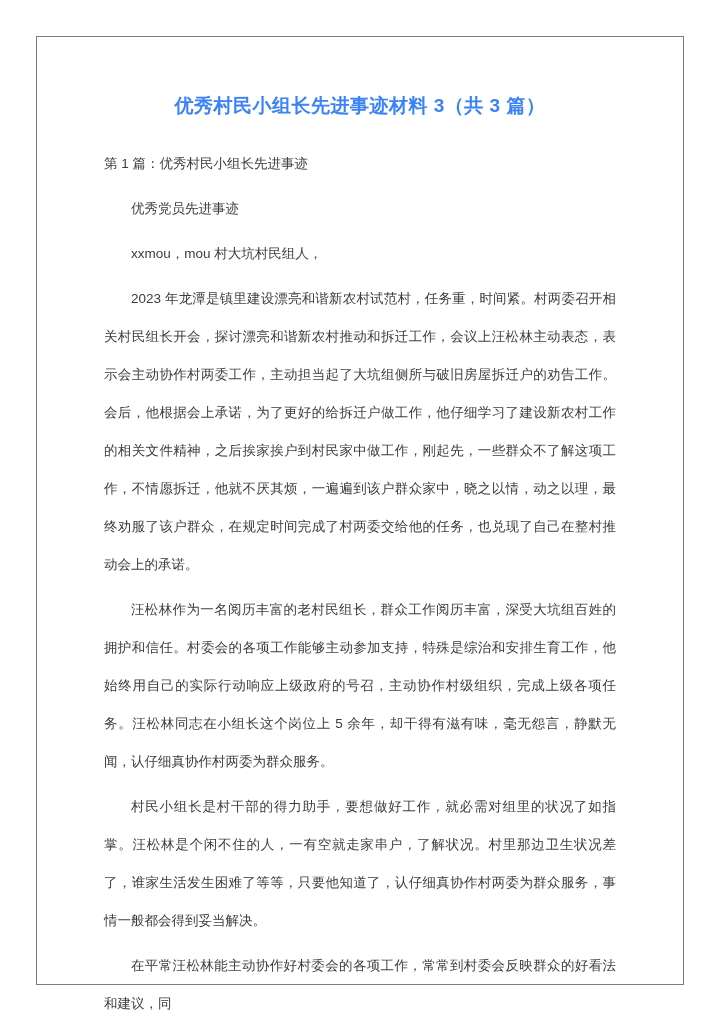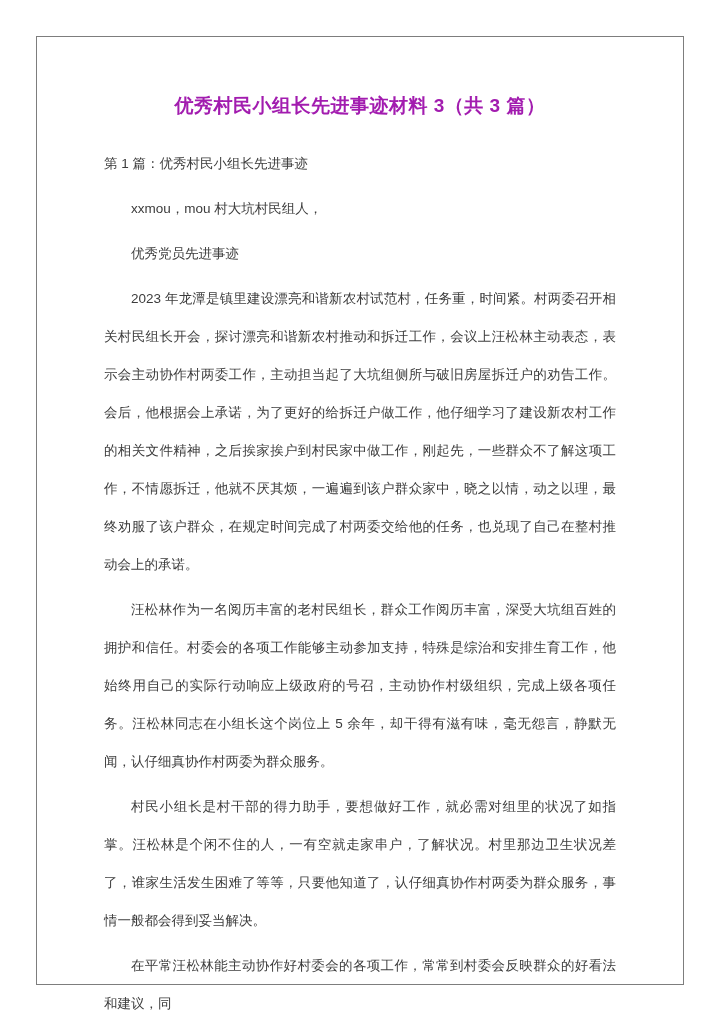--- a/index.html
+++ b/index.html
@@ -45,23 +45,23 @@
   }
   .para.no-indent {
     text-indent: 0;
     margin-bottom: 7px;
   }
 </style>
 </head>
 <body>
 
 <div class="page" style="border-color: rgb(125, 125, 125);">
-  <h1 class="doc-title" style="color: #a21caf;">优秀村民小组长先进事迹材料 3（共 3 篇）</h1>
+  <h1 class="doc-title" style="color: #3b82f6;">优秀村民小组长先进事迹材料 3（共 3 篇）</h1>
   <div class="doc-body" style="color: rgb(60, 60, 60);">
       <p class="para no-indent">第 1 篇：优秀村民小组长先进事迹</p>
+      <p class="para">优秀党员先进事迹</p>
       <p class="para">xxmou，mou 村大坑村民组人，</p>
-      <p class="para">优秀党员先进事迹</p>
       <p class="para">2023 年龙潭是镇里建设漂亮和谐新农村试范村，任务重，时间紧。村两委召开相关村民组长开会，探讨漂亮和谐新农村推动和拆迁工作，会议上汪松林主动表态，表示会主动协作村两委工作，主动担当起了大坑组侧所与破旧房屋拆迁户的劝告工作。会后，他根据会上承诺，为了更好的给拆迁户做工作，他仔细学习了建设新农村工作的相关文件精神，之后挨家挨户到村民家中做工作，刚起先，一些群众不了解这项工作，不情愿拆迁，他就不厌其烦，一遍遍到该户群众家中，晓之以情，动之以理，最终劝服了该户群众，在规定时间完成了村两委交给他的任务，也兑现了自己在整村推动会上的承诺。</p>
       <p class="para">汪松林作为一名阅历丰富的老村民组长，群众工作阅历丰富，深受大坑组百姓的拥护和信任。村委会的各项工作能够主动参加支持，特殊是综治和安排生育工作，他始终用自己的实际行动响应上级政府的号召，主动协作村级组织，完成上级各项任务。汪松林同志在小组长这个岗位上 5 余年，却干得有滋有味，毫无怨言，静默无闻，认仔细真协作村两委为群众服务。</p>
       <p class="para">村民小组长是村干部的得力助手，要想做好工作，就必需对组里的状况了如指掌。汪松林是个闲不住的人，一有空就走家串户，了解状况。村里那边卫生状况差了，谁家生活发生困难了等等，只要他知道了，认仔细真协作村两委为群众服务，事情一般都会得到妥当解决。</p>
       <p class="para">在平常汪松林能主动协作好村委会的各项工作，常常到村委会反映群众的好看法和建议，同</p>
     </div>
 </div>
 
 </body></html>

